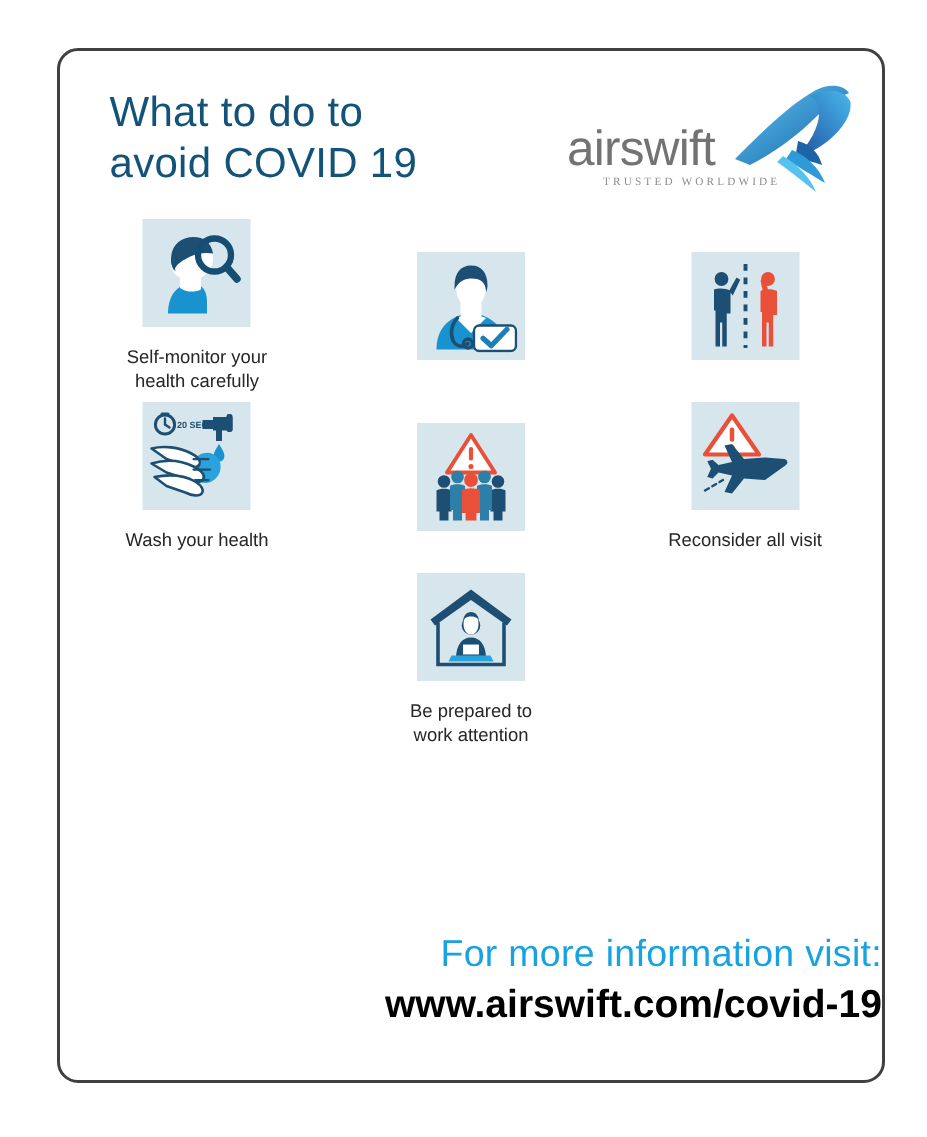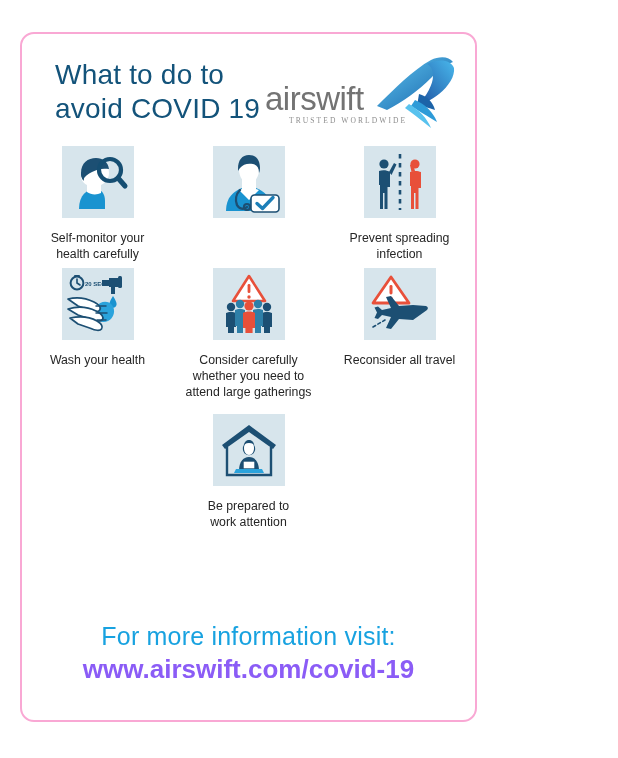--- a/index.html
+++ b/index.html
@@ -2,23 +2,23 @@
 <html><head>
 <meta charset="utf-8">
 <style>
   html,body{margin:0;padding:0;}
   body{
     width:618px;height:758px;background:#ffffff;
     font-family:"Liberation Sans", sans-serif;
     -webkit-font-smoothing:antialiased;
   }
   .poster{
-    position:absolute;left:20px;top:32px;
-    width:457px;height:690px;
-    border:2px solid #f9a8d4;border-radius:14px;
+    position:absolute;left:38px;top:32px;
+    width:552px;height:690px;
+    border:2px solid #404040;border-radius:14px;
     background:#ffffff;box-sizing:border-box;
   }
   
   .header{position:absolute;left:0;top:0;width:100%;height:110px;}
   .title{
     position:absolute;left:33px;top:24px;
     font-size:28px;line-height:34px;font-weight:400;
     color:#13537A;letter-spacing:.2px;white-space:pre-line;
   }
   .logo{position:absolute;right:22px;top:24px;width:190px;height:80px;}
@@ -28,44 +28,44 @@
     letter-spacing:-0.5px;
   }
   .logo-tag{
     position:absolute;left:26px;top:58px;
     font-size:7.5px;letter-spacing:2.1px;color:#8d8d8d;font-weight:400;font-family:Liberation Serif, serif;
   }
   .logo-bird{position:absolute;right:-2px;top:-4px;width:86px;height:80px;}
   
   .grid{position:absolute;left:0;top:112px;width:100%;}
   .row{display:flex;width:100%;}
-  .cell{flex:1 1 0;display:flex;flex-direction:column;align-items:center;}
+  .cell{flex:1 1 0;display:flex;flex-direction:column;align-items:center;justify-content:center;}
   .cell.empty{visibility:hidden;}
   .tile{
     width:72px;height:72px;background:#D7E5EC;
     display:flex;align-items:center;justify-content:center;
   }
   .tile svg{display:block;}
   .caption{
     margin-top:12px;
     font-size:12.3px;line-height:16px;text-align:center;color:#262626;
     white-space:pre-line;max-width:185px;
   }
   .row1{margin-bottom:6px;}
   .row2{margin-bottom:6px;}
   .row3{margin-top:14px;}
   
   .footer{
-    position:absolute;left:0;right:0;bottom:34px;text-align:center;
+    position:absolute;left:0;right:0;bottom:34px;text-align:right;
   }
   .footer-line1{
     font-size:25px;line-height:32px;color:#18A2E0;font-weight:400;letter-spacing:.2px;
   }
   .footer-line2{
-    font-size:26px;line-height:34px;color:#8b5cf6;font-weight:700;letter-spacing:0px;
+    font-size:26px;line-height:34px;color:#000000;font-weight:700;letter-spacing:0px;
   }
 </style>
 </head>
 <body>
 
 <div class="poster">
 
   <div class="header">
     <div class="title">What to do to
 avoid COVID 19</div>
@@ -133,22 +133,20 @@
           <svg width="62" height="62" viewBox="0 0 62 62">
             <line x1="31" y1="3" x2="31" y2="59" stroke="#1C4F73" stroke-width="2.6" stroke-dasharray="4.5 4.5"></line>
             <circle cx="15" cy="13" r="4.6" fill="#1C4F73"></circle>
             <path d="M10 20 C13 19 18 19 21 21 L21 36 L18.5 36 L18.5 58 L15.5 58 L15.5 42 L14 42 L14 58 L11 58 L11 34 L10 34 Z" fill="#1C4F73"></path>
             <path d="M20 21 L25 12 L27.5 13.5 L22.5 24 Z" fill="#1C4F73"></path>
             <circle cx="46" cy="13" r="4.6" fill="#E8503A"></circle>
             <path d="M41 21 C44 19.5 49 19.5 52 21 L52 37 L49.5 37 L49.5 58 L46.5 58 L46.5 42 L45 42 L45 58 L42 58 L42 35 L41 35 Z" fill="#E8503A"></path>
             <path d="M42.5 21 L41 14 L44 13 L46 20 Z" fill="#E8503A"></path>
           </svg>
         </div>
-        <div class="caption">Prevent spreading
-infection</div>
       </div>
 
     </div>
 
     <div class="row row2">
 
       <div class="cell">
         <div class="tile">
           <svg width="64" height="62" viewBox="0 0 64 62">
             <circle cx="11" cy="10" r="6.4" fill="none" stroke="#1C4F73" stroke-width="2"></circle>
@@ -181,36 +179,33 @@
             <circle cx="49" cy="34" r="4.2" fill="#1C4F73"></circle>
             <path d="M44 40 C46 38.5 52 38.5 54 40 L54 54 L52 54 L52 60 L46 60 L46 54 L44 54 Z" fill="#1C4F73"></path>
             <circle cx="22" cy="31" r="4.2" fill="#2E7FA8"></circle>
             <path d="M17 37 C19 35.5 25 35.5 27 37 L27 53 L25 53 L25 60 L19 60 L19 53 L17 53 Z" fill="#2E7FA8"></path>
             <circle cx="40" cy="31" r="4.2" fill="#2E7FA8"></circle>
             <path d="M35 37 C37 35.5 43 35.5 45 37 L45 53 L43 53 L43 60 L37 60 L37 53 L35 53 Z" fill="#2E7FA8"></path>
             <circle cx="31" cy="33" r="4.6" fill="#E8503A"></circle>
             <path d="M25 40 C27.5 38 34.5 38 37 40 L37 55 L34.6 55 L34.6 60 L27.4 60 L27.4 55 L25 55 Z" fill="#E8503A"></path>
           </svg>
         </div>
-        <div class="caption">Consider carefully
-whether you need to
-attend large gatherings</div>
       </div>
 
       <div class="cell">
         <div class="tile">
           <svg width="62" height="62" viewBox="0 0 62 62">
             <path d="M22 4 L40 30 L4 30 Z" fill="#ffffff" stroke="#E8503A" stroke-width="2.8" stroke-linejoin="round"></path>
             <rect x="20.5" y="12" width="3" height="9.5" rx="1.4" fill="#E8503A"></rect>
             <circle cx="22" cy="25.5" r="1.8" fill="#E8503A"></circle>
             <path d="M57 33 C59 33.6 59.6 35.6 58 37 L44 47 L30 46 L22 56 L17 55 L22 44 L13 42 L9 46 L5.5 45 L8 39.5 L5.5 34.5 L9 33.5 L13 37 L22 35 L17 24 L22 23 L30 33 L44 32 Z" fill="#1C4F73"></path>
             <path d="M4 54 L16 47" stroke="#1C4F73" stroke-width="1.6" stroke-dasharray="3 2.6" stroke-linecap="round"></path>
           </svg>
         </div>
-        <div class="caption">Reconsider all travel</div>
+        <div class="caption">Reconsider all visit</div>
       </div>
 
     </div>
 
     <div class="row row3">
       <div class="cell empty"></div>
 
       <div class="cell">
         <div class="tile">
           <svg width="62" height="62" viewBox="0 0 62 62">

